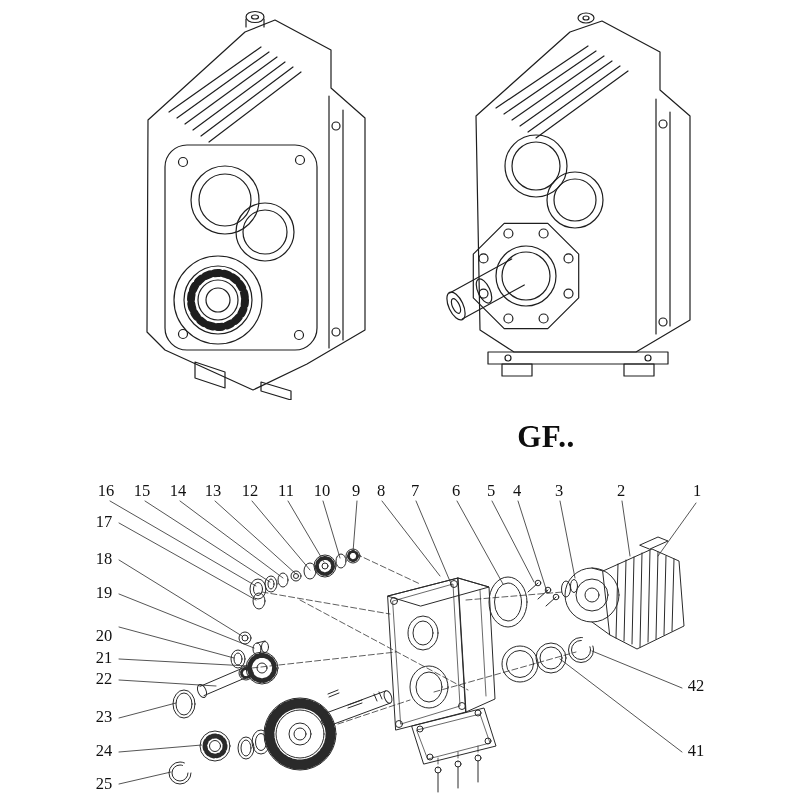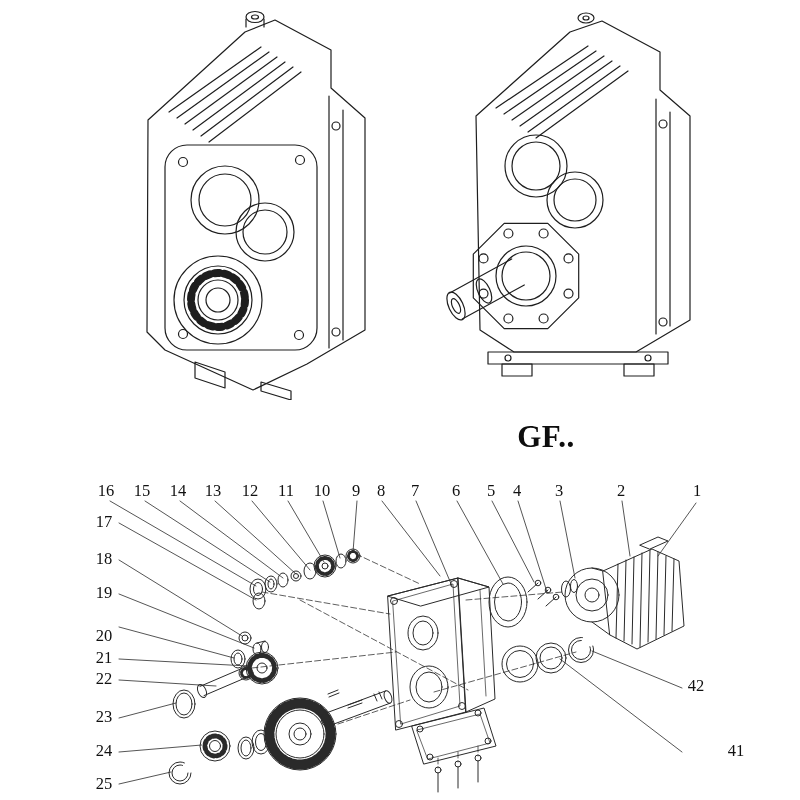--- a/index.html
+++ b/index.html
@@ -326,15 +326,15 @@
   <span class="callout" style="left:104px; top:559px;">18</span>
   <span class="callout" style="left:104px; top:593px;">19</span>
   <span class="callout" style="left:104px; top:636px;">20</span>
   <span class="callout" style="left:104px; top:658px;">21</span>
   <span class="callout" style="left:104px; top:679px;">22</span>
   <span class="callout" style="left:104px; top:717px;">23</span>
   <span class="callout" style="left:104px; top:751px;">24</span>
   <span class="callout" style="left:104px; top:784px;">25</span>
 
   <span class="callout" style="left:696px; top:686px;">42</span>
-  <span class="callout" style="left:696px; top:751px;margin-left:40px;">41</span>
+  <span class="callout" style="left:696px; top:751px;">41</span>
 
 </div>
 
 </body></html>

